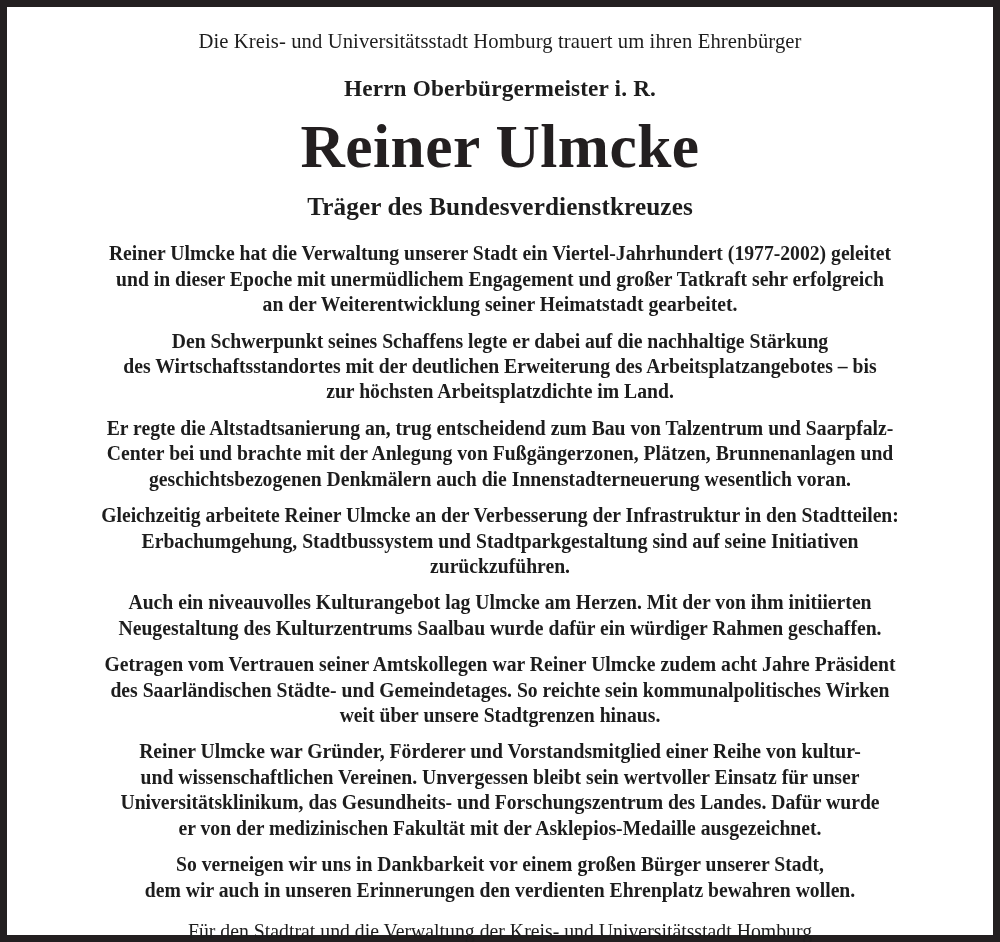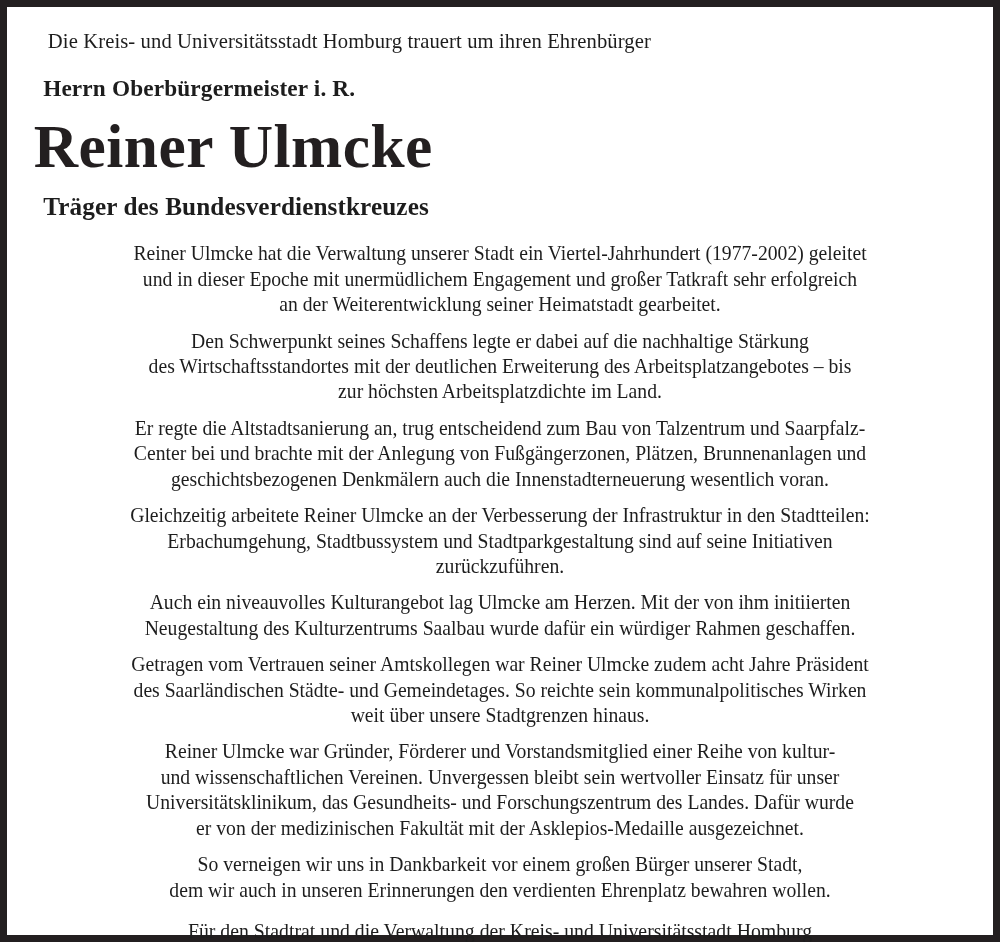--- a/index.html
+++ b/index.html
@@ -22,21 +22,21 @@
     height: 942px;
     border: 7px solid #231f20;
     background: #ffffff;
     padding: 18px 22px 14px 22px;
     display: flex;
     flex-direction: column;
     align-items: stretch;
   }
 
   .masthead {
-    text-align: left;
+    text-align: center;
   }
 
   .preamble {
     font-size: 21.5px;
     line-height: 1.18;
     letter-spacing: 0.1px;
     margin: 4px 0 0 0;
     transform: scaleX(0.96);
   }
 
@@ -64,20 +64,21 @@
     font-weight: bold;
     line-height: 1.12;
     margin: 14px 0 0 0;
     letter-spacing: 0.1px;
     transform: scaleX(0.97);
   }
 
   .body-copy {
     margin: 20px 0 0 0;
     flex: 1 1 auto;
+    font-weight: bold;
   }
 
   .tribute-paragraph {
     text-align: center;
     font-size: 20.6px;
     line-height: 1.235;
     margin: 0 0 11px 0;
     transform: scaleX(0.955);
   }
 

